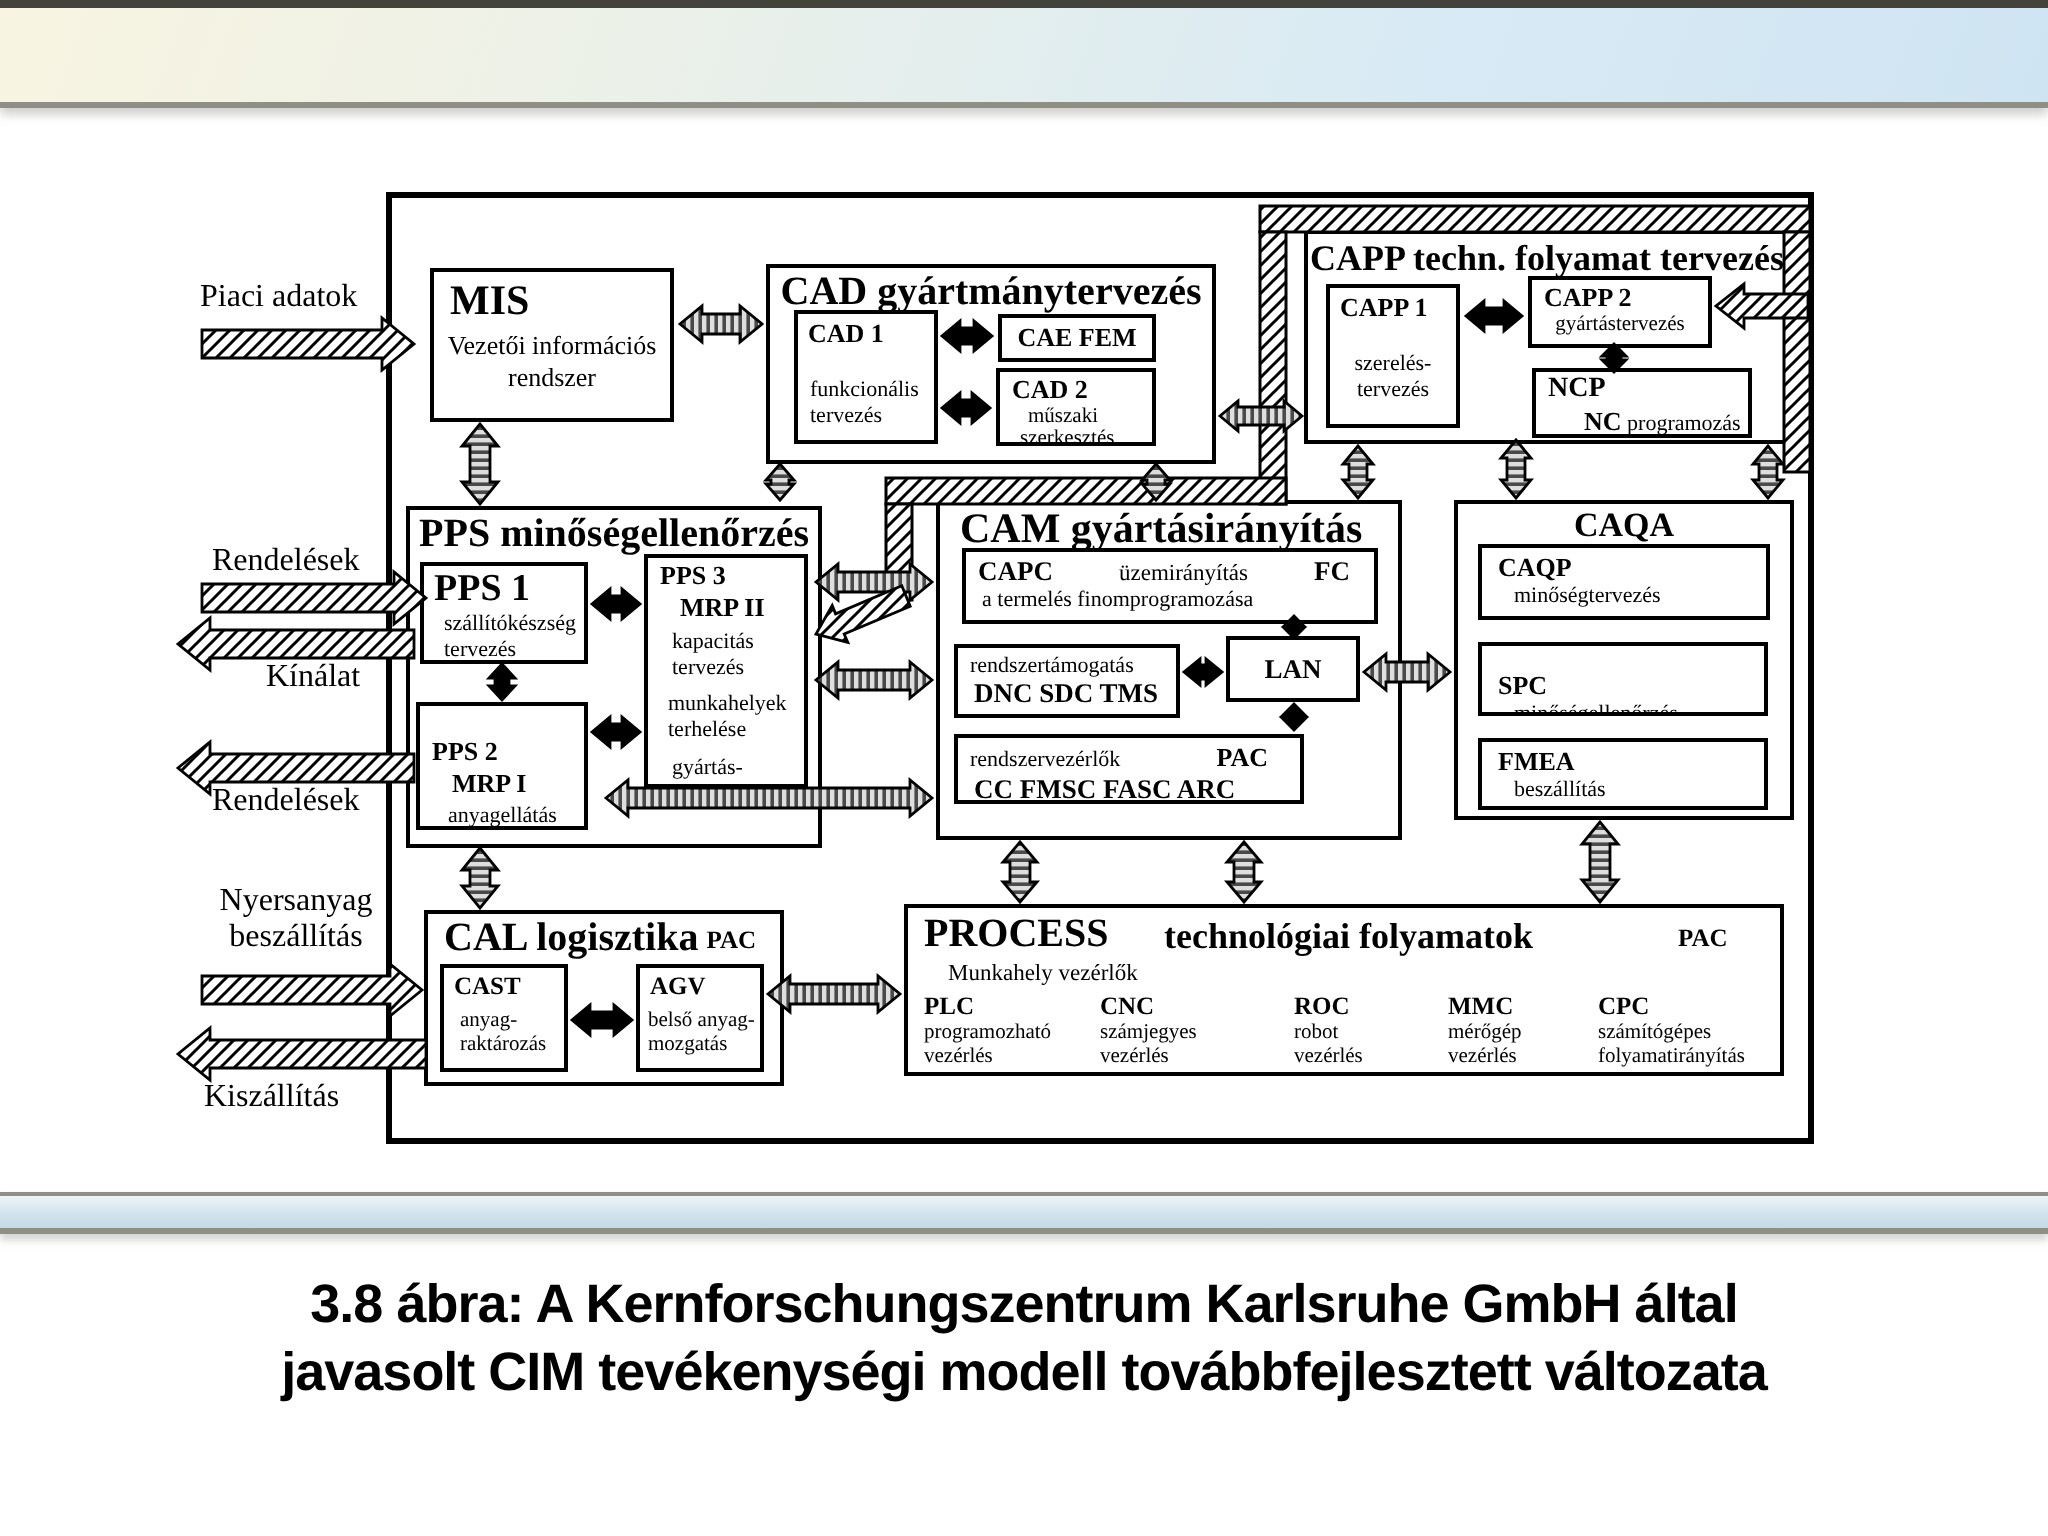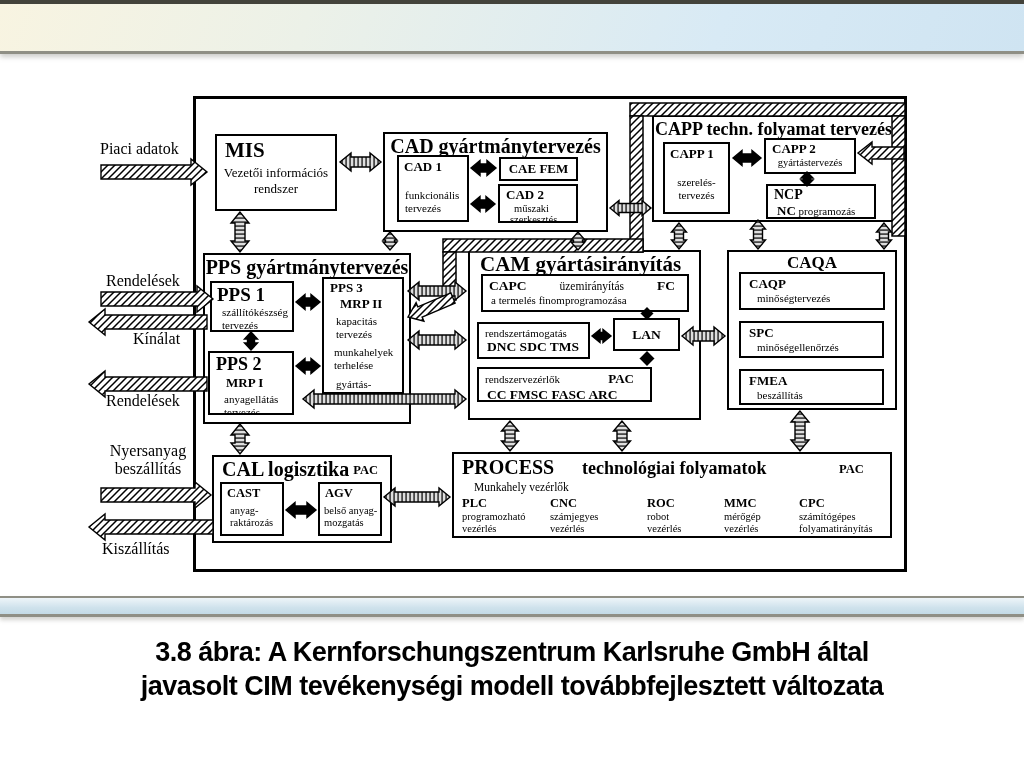--- a/index.html
+++ b/index.html
@@ -70,46 +70,46 @@
   <div class="b" style="font-size:13px;padding:2px 0 0 5px">CAPP 1</div>
   <div class="ctr" style="font-size:11px;padding-top:14px;line-height:13px">szerelés-</div>
   <div class="ctr" style="font-size:11px;line-height:13px">tervezés</div>
 </div>
 <div class="box" style="left:764px;top:138px;width:92px;height:36px">
   <div class="b" style="font-size:13px;padding:1px 0 0 6px">CAPP 2</div>
   <div class="ctr" style="font-size:10.5px">gyártástervezés</div>
 </div>
 <div class="box" style="left:766px;top:184px;width:110px;height:35px">
   <div class="b" style="font-size:14px;padding:1px 0 0 6px">NCP</div>
-  <div style="font-size:11px;padding-left:9px">
+  <div style="font-size:11px;padding-left:24px">
     <span class="b" style="font-size:13px">NC</span>
     <span>programozás</span>
   </div>
 </div>
 
 <div class="box" style="left:203px;top:253px;width:208px;height:171px">
-  <div class="b ctr" style="font-size:20px;padding-top:1px">PPS gyártmánytervezés</div>
+  <div class="b ctr" style="font-size:20px;padding-top:1px">PPS minőségellenőrzés</div>
 </div>
 <div class="box" style="left:210px;top:281px;width:84px;height:51px">
   <div class="b" style="font-size:19px;padding:1px 0 0 5px">PPS 1</div>
   <div style="font-size:11px;padding-left:10px;line-height:13px">szállítókészség</div>
   <div style="font-size:11px;padding-left:10px;line-height:13px">tervezés</div>
 </div>
 <div class="box" style="left:322px;top:277px;width:82px;height:117px">
   <div class="b" style="font-size:13px;padding:1px 0 0 6px">PPS 3</div>
   <div class="b" style="font-size:13px;padding-left:16px">MRP II</div>
   <div style="font-size:11px;padding:3px 0 0 12px;line-height:13px">kapacitás</div>
   <div style="font-size:11px;padding-left:12px;line-height:13px">tervezés</div>
   <div style="font-size:11px;padding:5px 0 0 10px;line-height:13px">munkahelyek</div>
   <div style="font-size:11px;padding-left:10px;line-height:13px">terhelése</div>
   <div style="font-size:11px;padding:6px 0 0 12px;line-height:13px">gyártás-</div>
   <div style="font-size:11px;padding-left:12px;line-height:13px">ütemezés</div>
 </div>
 <div class="box" style="left:208px;top:351px;width:86px;height:64px">
-  <div class="b" style="font-size:18px;padding:1px 0 0 6px">PPS 2</div>
+  <div class="b" style="font-size:13px;padding:15px 0 0 6px">PPS 2</div>
   <div class="b" style="font-size:13px;padding-left:16px">MRP I</div>
   <div style="font-size:11px;padding:2px 0 0 14px;line-height:13px">anyagellátás</div>
   <div style="font-size:11px;padding-left:14px;line-height:13px">tervezés</div>
 </div>
 
 <div class="box" style="left:468px;top:250px;width:233px;height:170px">
   <div class="b" style="font-size:21px;padding:0 0 0 10px">CAM gyártásirányítás</div>
 </div>
 <div class="box" style="left:481px;top:274px;width:208px;height:38px">
   <div style="display:flex;align-items:baseline;padding:2px 12px 0 6px;justify-content:space-between">
@@ -135,21 +135,21 @@
 </div>
 
 <div class="box" style="left:727px;top:250px;width:170px;height:160px">
   <div class="b ctr" style="font-size:17px;padding-top:1px">CAQA minőségbiztosítás</div>
 </div>
 <div class="box" style="left:739px;top:272px;width:146px;height:38px">
   <div class="b" style="font-size:13px;padding:2px 0 0 8px">CAQP</div>
   <div style="font-size:11px;padding-left:16px">minőségtervezés</div>
 </div>
 <div class="box" style="left:739px;top:321px;width:145px;height:37px">
-  <div class="b" style="font-size:13px;padding:2px 0 0 8px">SPC</div>
+  <div class="b" style="font-size:13px;padding:12px 0 0 8px">SPC</div>
   <div style="font-size:11px;padding-left:16px">minőségellenőrzés</div>
 </div>
 <div class="box" style="left:739px;top:369px;width:145px;height:36px">
   <div class="b" style="font-size:13px;padding:2px 0 0 8px">FMEA</div>
   <div style="font-size:11px;padding-left:16px">beszállítás</div>
 </div>
 
 <div class="box" style="left:212px;top:455px;width:180px;height:88px">
   <div class="b" style="font-size:20px;padding:1px 0 0 8px;display:inline-block">CAL logisztika</div>
   <div class="b" style="position:absolute;right:12px;top:6px;font-size:12.5px">PAC</div>

